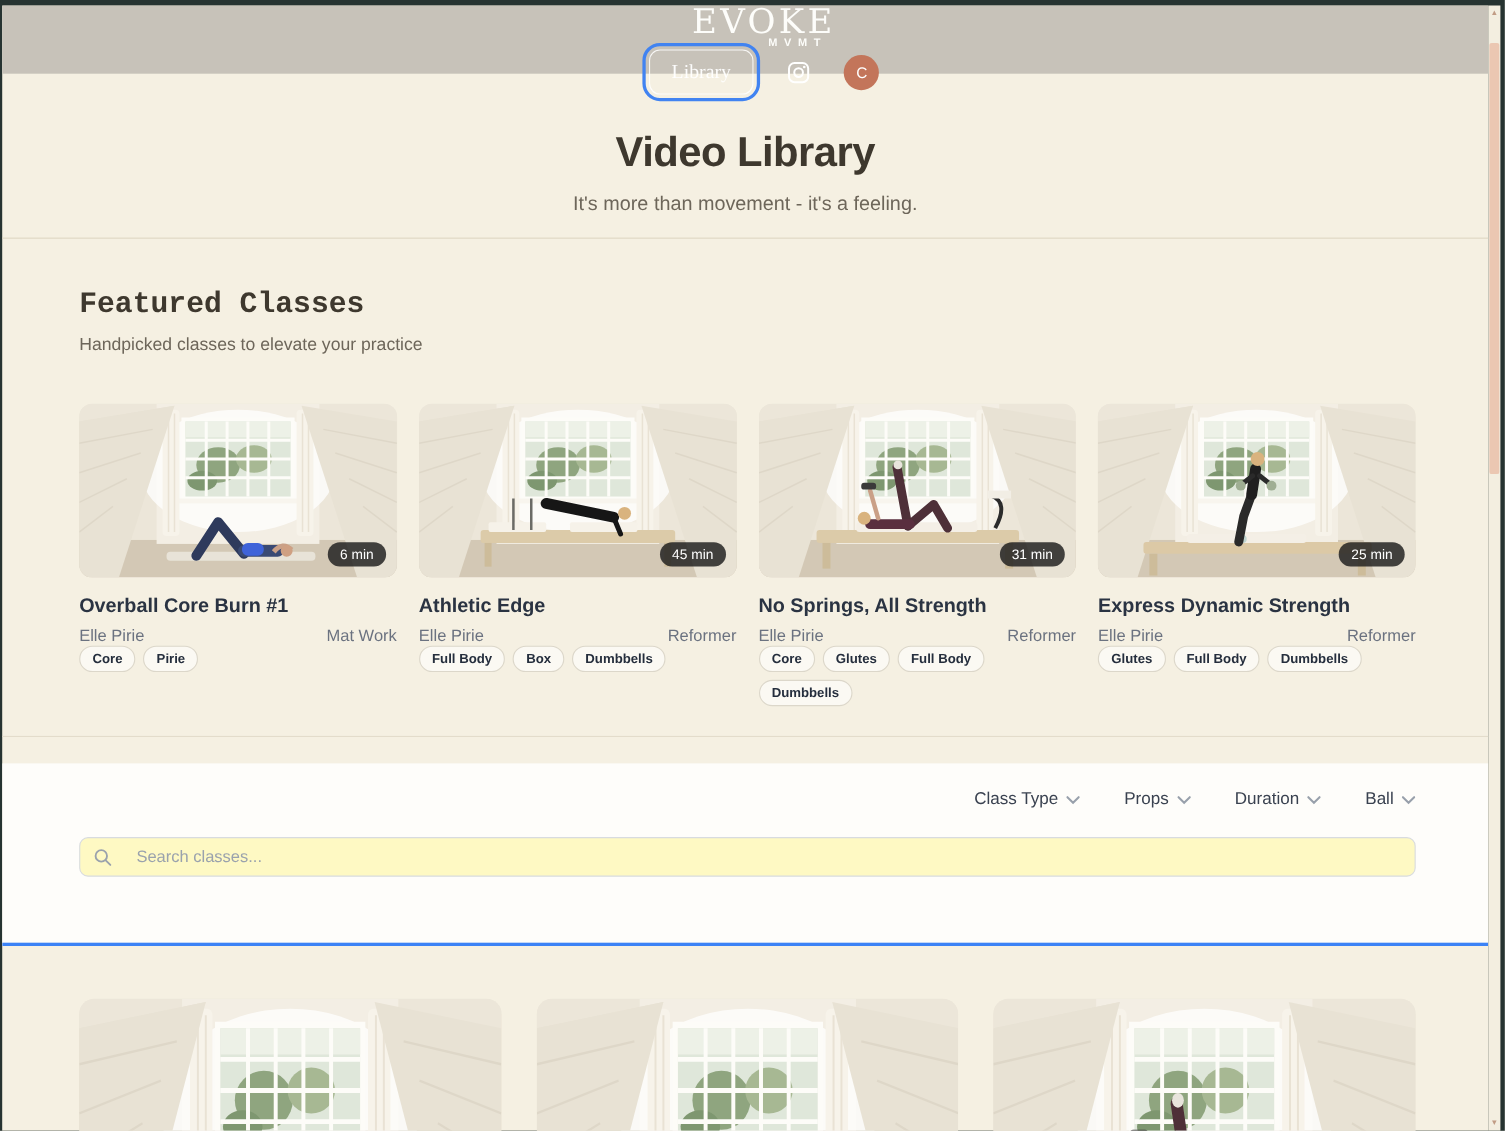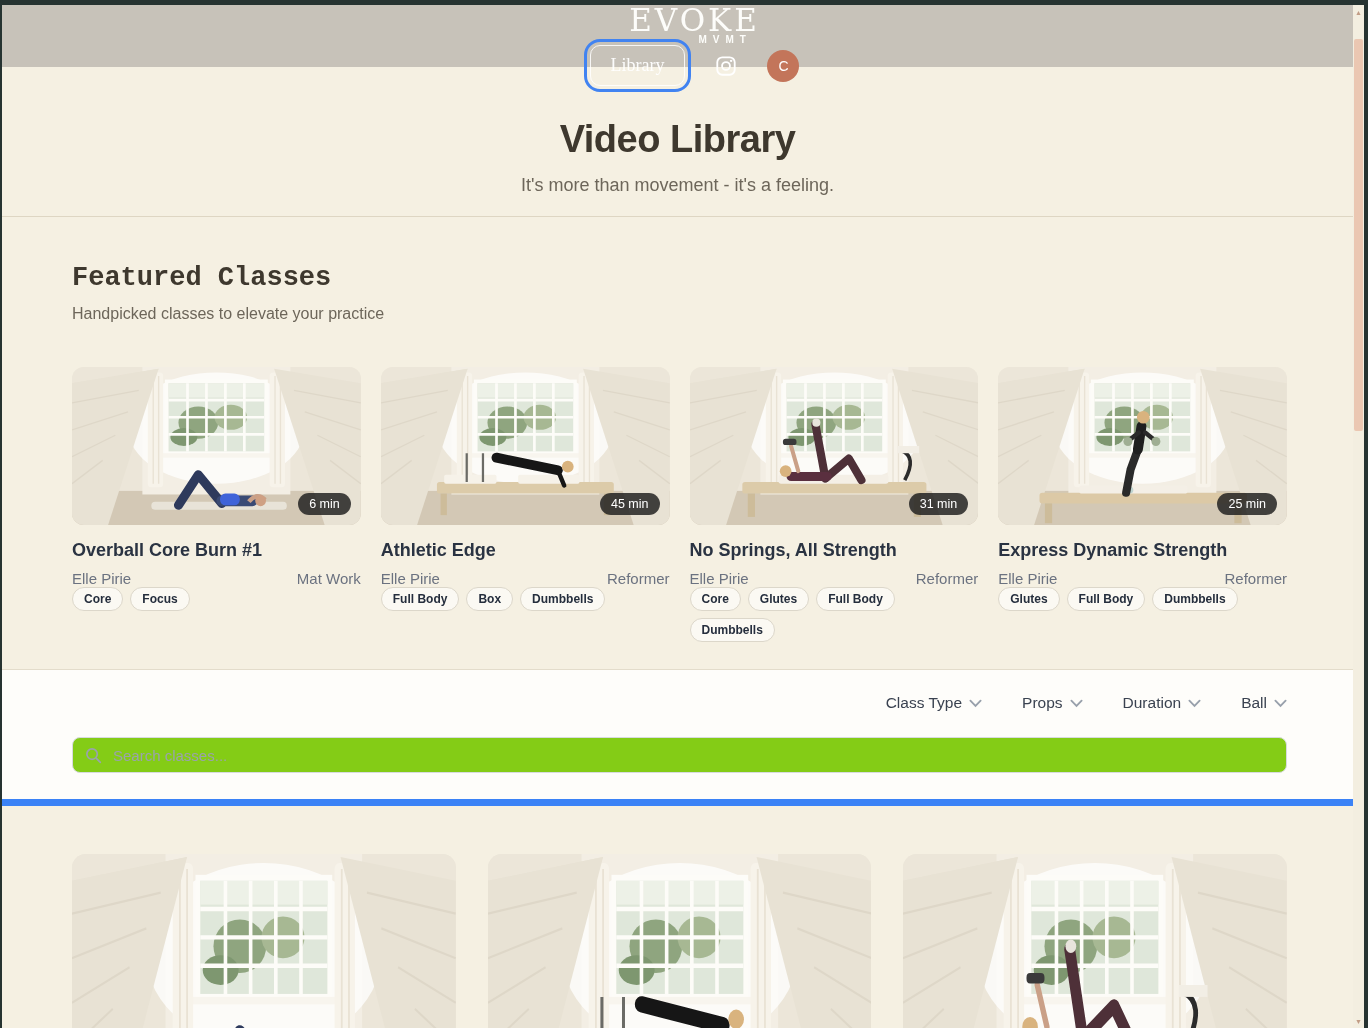--- a/index.html
+++ b/index.html
@@ -37,25 +37,25 @@
   .card { cursor:pointer; }
   .thumb { position:relative; height:158px; border-radius:12px; overflow:hidden; background:#ece6d9; }
   .thumb svg { width:100%; height:100%; display:block; }
   .dur { position:absolute; right:10px; bottom:10px; background:rgba(28,28,28,0.82); color:#fff; font-size:12.5px; padding:4px 11px; border-radius:999px; }
   .card h3 { margin-top:15px; font-size:18px; font-weight:600; color:#2a3342; }
   .meta { margin-top:9px; display:flex; justify-content:space-between; font-size:15px; color:#6b7280; }
   .tags { display:flex; gap:7px; flex-wrap:wrap; }
   .tag { border:1px solid #dcd7ca; background:rgba(255,255,255,0.6); border-radius:999px; padding:4px 11px; font-size:12px; font-weight:700; color:#252e3d; white-space:nowrap; }
 
   
-  .filter-sec { background:#fefdfa; padding:24px 66px 28px 70px; border-bottom:7px solid #3b82f6; height:136px; }
+  .filter-sec { background:#fefdfa; padding:24px 66px 28px 70px; border-bottom:3px solid #3b82f6; height:166px;margin-top:24px; }
   .filter-row { display:flex; justify-content:flex-end; gap:40px; margin-bottom:25px; }
   .filter-item { display:flex; align-items:center; gap:7px; font-size:15.5px; color:#3a4250; cursor:pointer; }
   .chev { width:13px; height:9px; display:block; }
-  .search-box { display:flex; align-items:center; gap:11px; height:36px; background:#84cc16; border:1px solid #d8dbdf; border-radius:8px; padding:0 12px; }
+  .search-box { display:flex; align-items:center; gap:22px; height:36px; background:#fef9c3; border:1px solid #d8dbdf; border-radius:8px; padding:0 12px; }
   .search-box input { border:none; outline:none; flex:1; font-family:inherit; font-size:15px; color:#374151; background:transparent; }
   .search-box input::placeholder { color:#9aa2ad; }
   .search-icon { width:17px; height:17px; display:block; flex:none; }
 
   
   .library-sec { padding:48px 66px 0 70px; }
   .library-grid { display:grid; grid-template-columns:repeat(3,1fr); gap:32px; }
   .big-thumb { height:262px; border-radius:14px; overflow:hidden; background:#ece6d9; cursor:pointer; }
   .big-thumb svg { width:100%; height:100%; display:block; }
 
@@ -204,21 +204,21 @@
             </svg>
           <span class="dur">6 min</span>
         </div>
         <h3>Overball Core Burn #1</h3>
         <div class="meta">
           <span>Elle Pirie</span>
           <span>Mat Work</span>
         </div>
         <div class="tags">
           <span class="tag">Core</span>
-          <span class="tag">Focus</span>
+          <span class="tag">Pirie</span>
         </div>
       </article>
 
       <article class="card">
         <div class="thumb">
           <svg viewBox="0 0 320 176" preserveAspectRatio="none">
               <use href="#room"></use>
               <use href="#fig-plank"></use>
             </svg>
           <span class="dur">45 min</span>

